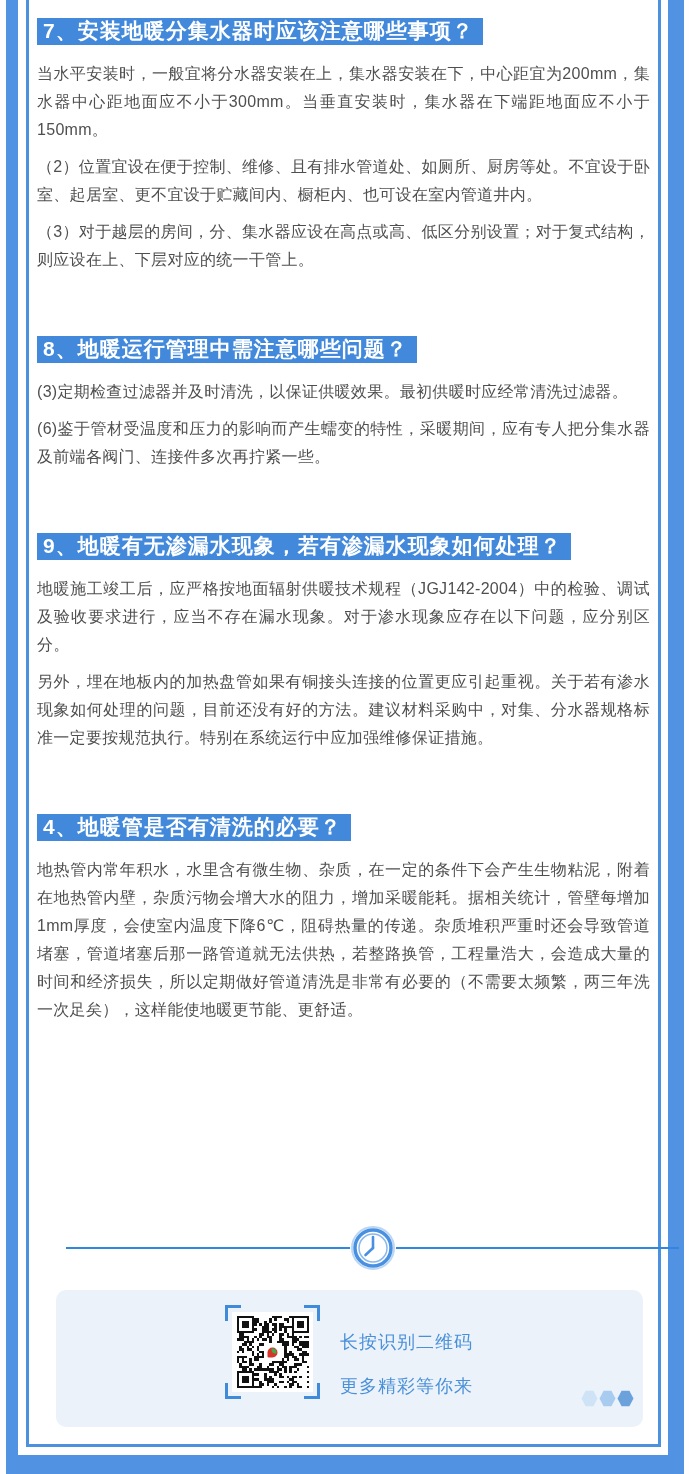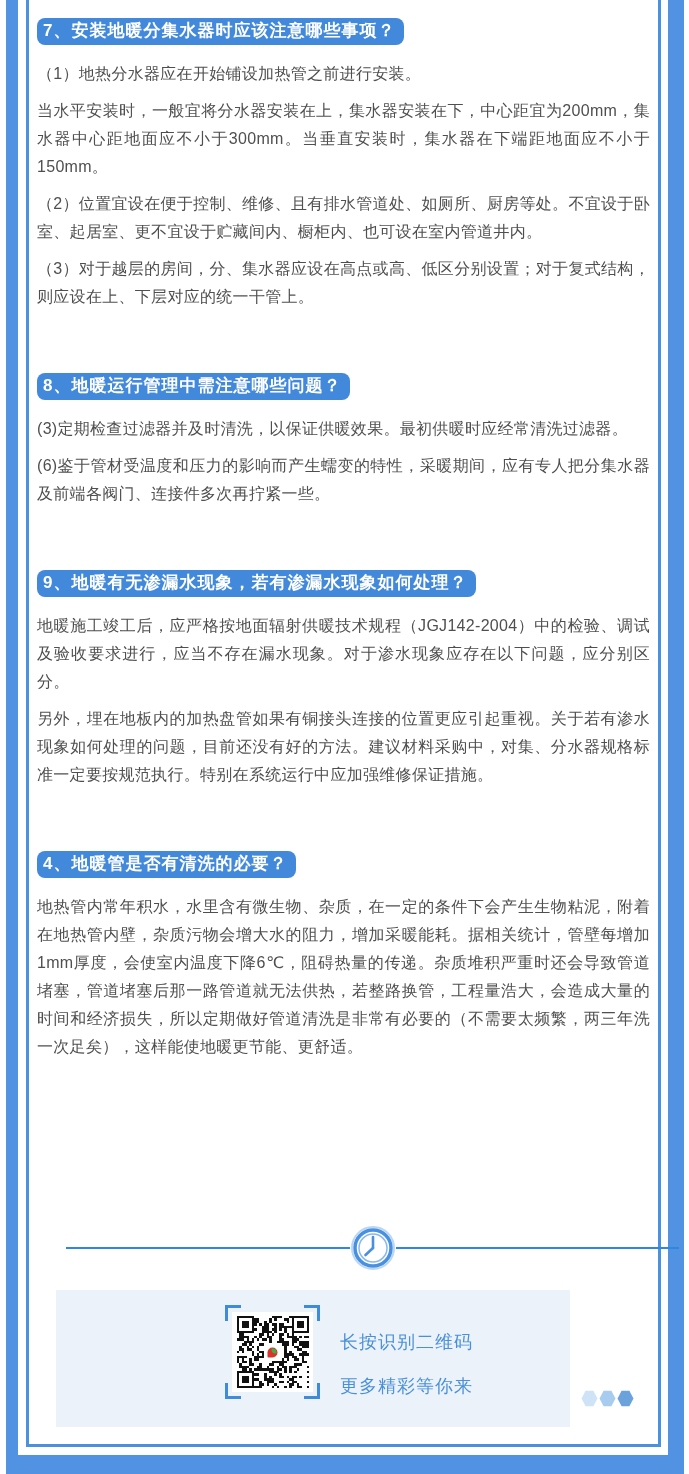--- a/index.html
+++ b/index.html
@@ -18,33 +18,33 @@
     position:absolute;left:26px;top:0;width:635px;height:1447px;
     box-sizing:border-box;background:#ffffff;
     border-left:3px solid #4c90e0;border-right:3px solid #4c90e0;border-bottom:3px solid #4c90e0;
   }
   .content{padding:18px 8px 0 8px;}
   .sections{max-height:1196px;overflow:hidden;}
   .section{margin-top:62px;}
   .section:first-child{margin-top:0;}
   .sec-heading{
     display:inline-block;background:#4289db;color:#ffffff;
-    font-size:17px;font-weight:bold;line-height:20px;
-    padding:3px 9px 4px 6px;letter-spacing:1px;margin:0 0 6px 0;border-radius:8px;
+    font-size:21px;font-weight:bold;line-height:20px;
+    padding:3px 9px 4px 6px;letter-spacing:1px;margin:0 0 6px 0;
   }
   .para{
     margin:9px 0;color:#4f4f4f;font-size:16px;line-height:28px;
     text-align:justify;letter-spacing:0.3px;
   }
   
   .divider-row{position:absolute;left:29px;top:1225px;width:629px;height:46px;}
   .divider-line{position:absolute;left:8px;right:8px;top:22px;height:2px;background:#2f88e0;}
   .clock-wrap{position:absolute;left:50%;top:0;transform:translateX(-50%);width:46px;height:46px;background:#ffffff;border-radius:50%;}
   
-  .panel{position:absolute;left:27px;top:1290px;width:514px;height:137px;background:#ebf2fa;}
+  .panel{position:absolute;left:27px;top:1290px;width:587px;height:137px;background:#ebf2fa;border-radius:10px;}
   .qr-frame{position:absolute;left:169px;top:15px;width:95px;height:94px;}
   .corner{position:absolute;width:13px;height:13px;border:0 solid #3f8ad9;}
   .corner.tl{left:0;top:0;border-left-width:3px;border-top-width:3px;}
   .corner.tr{right:0;top:0;border-right-width:3px;border-top-width:3px;}
   .corner.bl{left:0;bottom:0;border-left-width:3px;border-bottom-width:3px;}
   .corner.br{right:0;bottom:0;border-right-width:3px;border-bottom-width:3px;}
   .qr-box{position:absolute;left:7px;top:7px;width:81px;height:80px;background:#ffffff;display:flex;align-items:center;justify-content:center;}
   .qr-logo{
     position:absolute;left:50%;top:50%;transform:translate(-50%,-50%);
     width:17px;height:17px;background:#ffffff;border-radius:3px;
@@ -63,21 +63,21 @@
 <div class="page">
   <div class="bar-v bar-left"></div>
   <div class="bar-v bar-right"></div>
   <div class="bar-bottom"></div>
 
   <div class="inner-box">
     <div class="content">
       <div class="sections">
   <div class="section">
     <div class="sec-heading">7、安装地暖分集水器时应该注意哪些事项？</div>
-  <p class="para">（1）地热分水器应在开始铺设加热管之前进行安装。</p><p class="para">当水平安装时，一般宜将分水器安装在上，集水器安装在下，中心距宜为200mm，集水器中心距地面应不小于300mm。当垂直安装时，集水器在下端距地面应不小于150mm。</p><p class="para">（2）位置宜设在便于控制、维修、且有排水管道处、如厕所、厨房等处。不宜设于卧室、起居室、更不宜设于贮藏间内、橱柜内、也可设在室内管道井内。</p><p class="para">（3）对于越层的房间，分、集水器应设在高点或高、低区分别设置；对于复式结构，则应设在上、下层对应的统一干管上。</p></div>
+  <p class="para">当水平安装时，一般宜将分水器安装在上，集水器安装在下，中心距宜为200mm，集水器中心距地面应不小于300mm。当垂直安装时，集水器在下端距地面应不小于150mm。</p><p class="para">（2）位置宜设在便于控制、维修、且有排水管道处、如厕所、厨房等处。不宜设于卧室、起居室、更不宜设于贮藏间内、橱柜内、也可设在室内管道井内。</p><p class="para">（3）对于越层的房间，分、集水器应设在高点或高、低区分别设置；对于复式结构，则应设在上、下层对应的统一干管上。</p></div>
 
   <div class="section">
     <div class="sec-heading">8、地暖运行管理中需注意哪些问题？</div>
   <p class="para">(3)定期检查过滤器并及时清洗，以保证供暖效果。最初供暖时应经常清洗过滤器。</p><p class="para">(6)鉴于管材受温度和压力的影响而产生蠕变的特性，采暖期间，应有专人把分集水器及前端各阀门、连接件多次再拧紧一些。</p></div>
 
   <div class="section">
     <div class="sec-heading">9、地暖有无渗漏水现象，若有渗漏水现象如何处理？</div>
   <p class="para">地暖施工竣工后，应严格按地面辐射供暖技术规程（JGJ142-2004）中的检验、调试及验收要求进行，应当不存在漏水现象。对于渗水现象应存在以下问题，应分别区分。</p><p class="para">另外，埋在地板内的加热盘管如果有铜接头连接的位置更应引起重视。关于若有渗水现象如何处理的问题，目前还没有好的方法。建议材料采购中，对集、分水器规格标准一定要按规范执行。特别在系统运行中应加强维修保证措施。</p></div>
 
   <div class="section">

